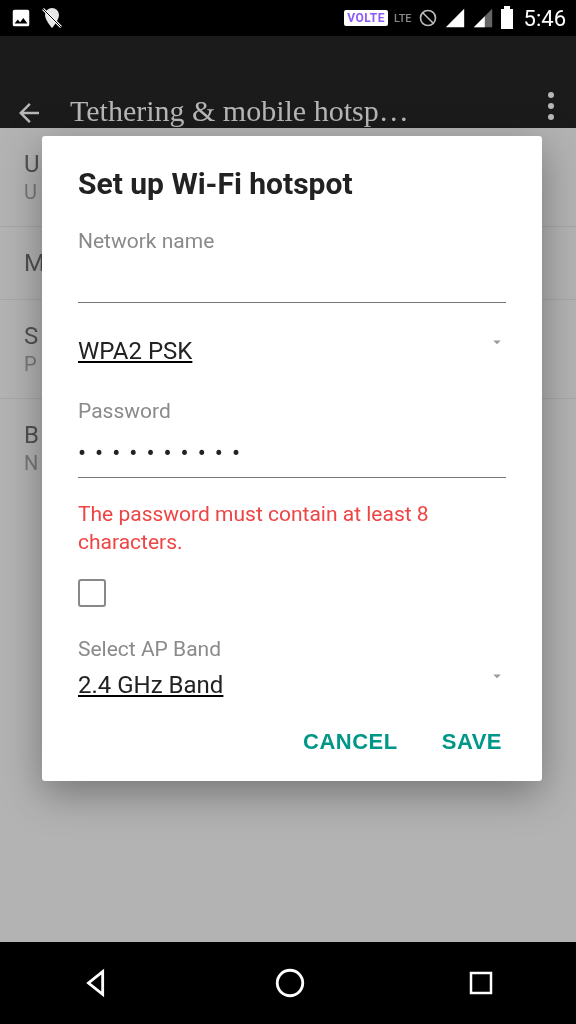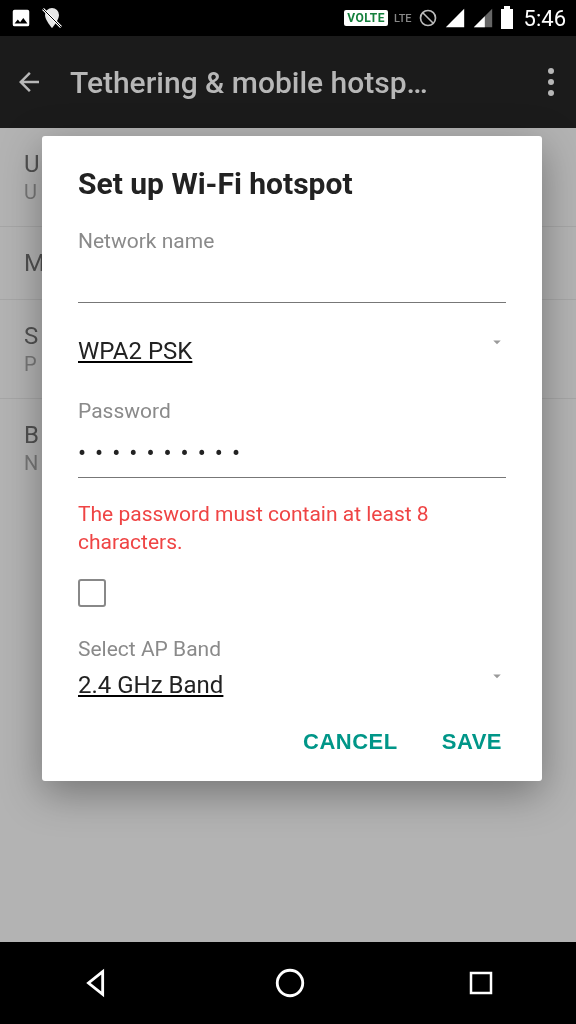--- a/index.html
+++ b/index.html
@@ -3,26 +3,26 @@
 <meta charset="utf-8">
 <style>
   * { box-sizing: border-box; margin: 0; padding: 0; }
   html, body { width: 576px; height: 1024px; overflow: hidden; font-family: Roboto, Arial, sans-serif; }
   body { background: #000; position: relative; }
 
   
   .status-bar { height: 36px; background: #000; display: flex; align-items: center; justify-content: space-between; padding: 0 10px; color: #fff; font-size: 20px; }
   .status-left, .status-right { display: flex; align-items: center; gap: 8px; }
   .status-right { gap: 6px; }
-  .volte-badge { background: #fff; color: #15803d; font-size: 12px; font-weight: 700; padding: 1px 3px; border-radius: 2px; letter-spacing: 0.5px; }
+  .volte-badge { background: #fff; color: #8b5cf6; font-size: 12px; font-weight: 700; padding: 1px 3px; border-radius: 2px; letter-spacing: 0.5px; }
   .lte-text { font-size: 11px; color: #888; font-weight: 500; }
   .clock { font-size: 22px; font-weight: 400; margin-left: 4px; }
 
   
-  .app-bar { height: 92px; background: #1b1b1b; display: flex; align-items: center; padding: 0 14px; gap: 26px; }
+  .app-bar { height: 92px; background: #1b1b1b; display: flex; align-items: flex-end; padding: 0 14px; gap: 26px; font-family: Liberation Serif, serif; }
   .app-title { color: #b7b7b7; font-size: 30px; font-weight: 500; white-space: nowrap; overflow: hidden; text-overflow: ellipsis; flex: 1; }
   .kebab { display: flex; flex-direction: column; gap: 5px; padding: 8px; }
   .kebab span { width: 6px; height: 6px; background: #b7b7b7; border-radius: 50%; }
 
   
   .bg-content { position: absolute; top: 128px; left: 0; right: 0; bottom: 82px; background: #fafafa; }
   .bg-row { border-bottom: 1px solid #ddd; padding: 22px 24px; color: #222; font-size: 24px; }
   .bg-row .sub { color: #777; font-size: 20px; margin-top: 2px; }
   .scrim { position: absolute; top: 128px; left: 0; right: 0; bottom: 82px; background: rgba(120,120,120,0.55); }
 

